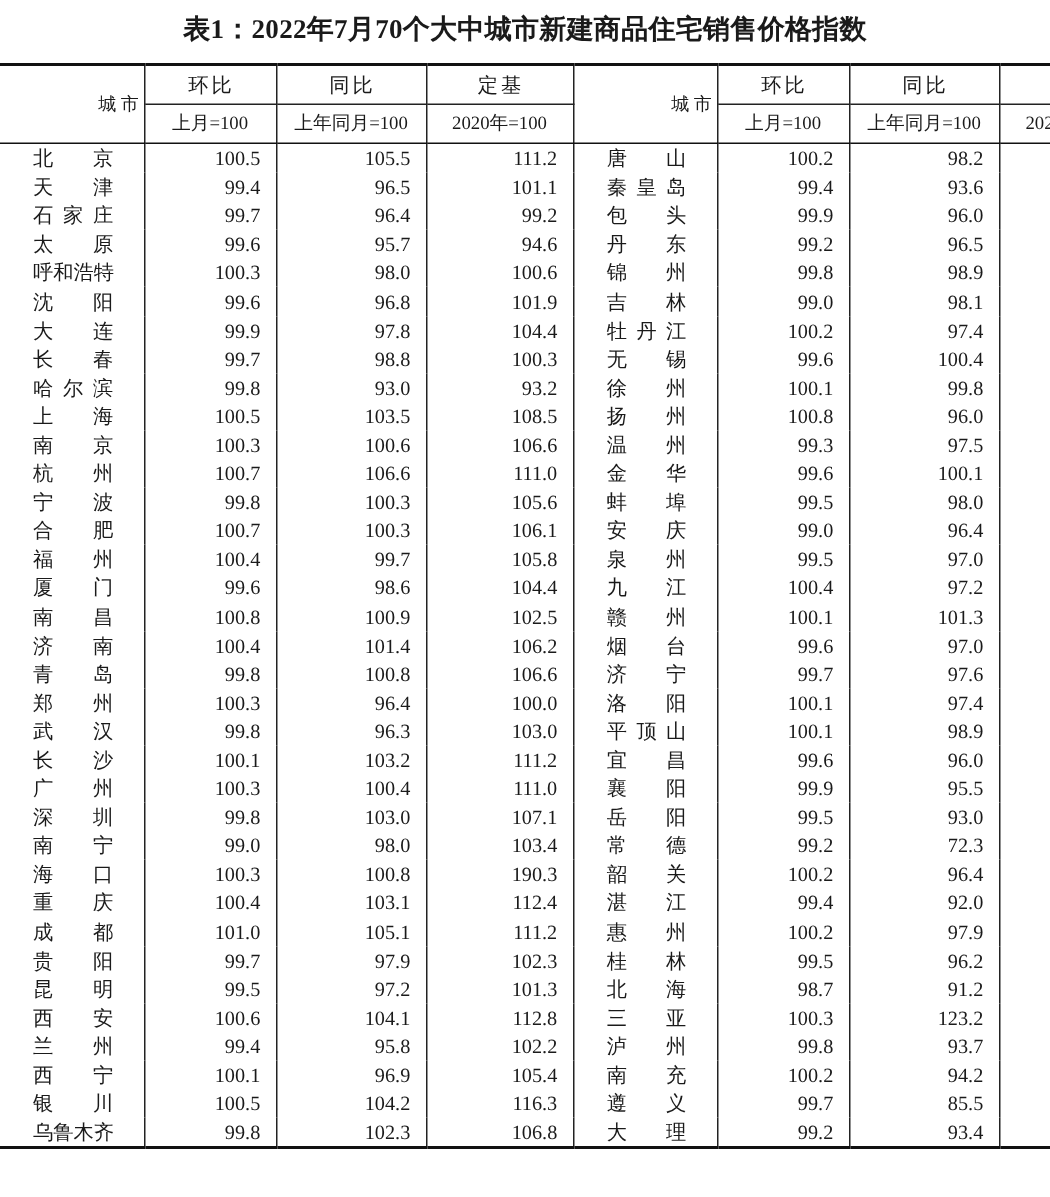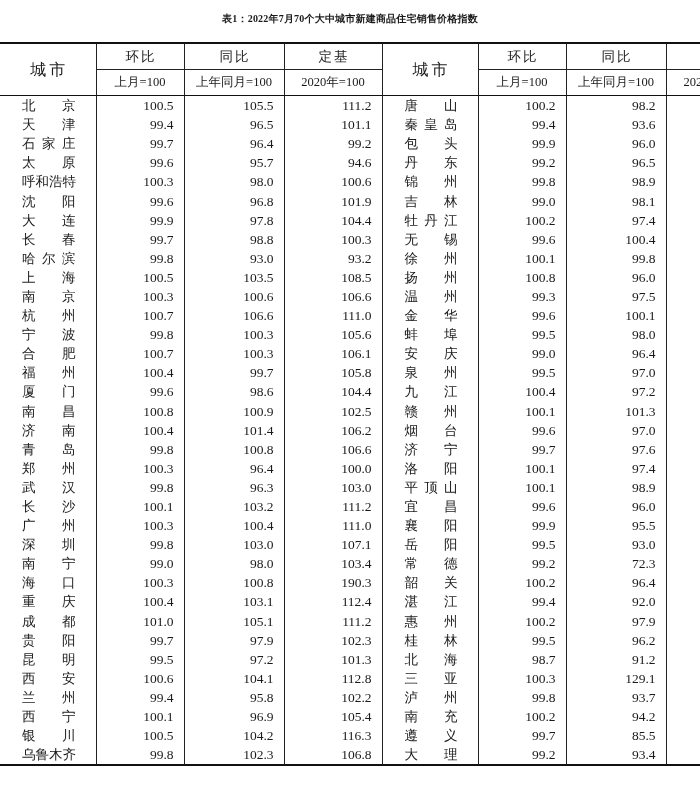--- a/index.html
+++ b/index.html
@@ -17,21 +17,21 @@
   #page {
     width: 700px;
     height: 798px;
     position: relative;
     box-sizing: border-box;
     padding: 0;
   }
   #table-title {
     text-align: center;
     font-weight: bold;
-    font-size: 10px;
+    font-size: 18px;
     letter-spacing: 0.2px;
     padding-top: 8px;
     padding-bottom: 0px;
     line-height: 22px;
     white-space: nowrap;
   }
   table.price-index {
     border-collapse: collapse;
     width: 684px;
     margin: 0 auto;
@@ -58,23 +58,24 @@
   
   th.edge-left, td.edge-left { border-left: none; }
   th.edge-right, td.edge-right { border-right: none; }
 
   thead th {
     font-weight: normal;
     text-align: center;
     height: 25px;
   }
   thead th.city-head {
-    font-size: 16px;
+    font-size: 12px;
     letter-spacing: 3px;
     text-indent: 3px;
+    text-align: right;
   }
   thead th.grp {
     border-bottom: 1.1px solid #222;
     font-size: 13.5px;
     letter-spacing: 2px;
     text-indent: 2px;
     margin-left: 14px;
   }
   thead th.base {
     font-size: 12.5px;
@@ -441,21 +442,21 @@
           <td class="num">91.2</td>
           <td class="num edge-right">89.2</td>
         </tr>
         <tr>
           <td class="city edge-left">西　安</td>
           <td class="num">100.6</td>
           <td class="num">104.1</td>
           <td class="num">112.8</td>
           <td class="city">三　亚</td>
           <td class="num">100.3</td>
-          <td class="num">129.1</td>
+          <td class="num">123.2</td>
           <td class="num edge-right">107.8</td>
         </tr>
         <tr>
           <td class="city edge-left">兰　州</td>
           <td class="num">99.4</td>
           <td class="num">95.8</td>
           <td class="num">102.2</td>
           <td class="city">泸　州</td>
           <td class="num">99.8</td>
           <td class="num">93.7</td>

